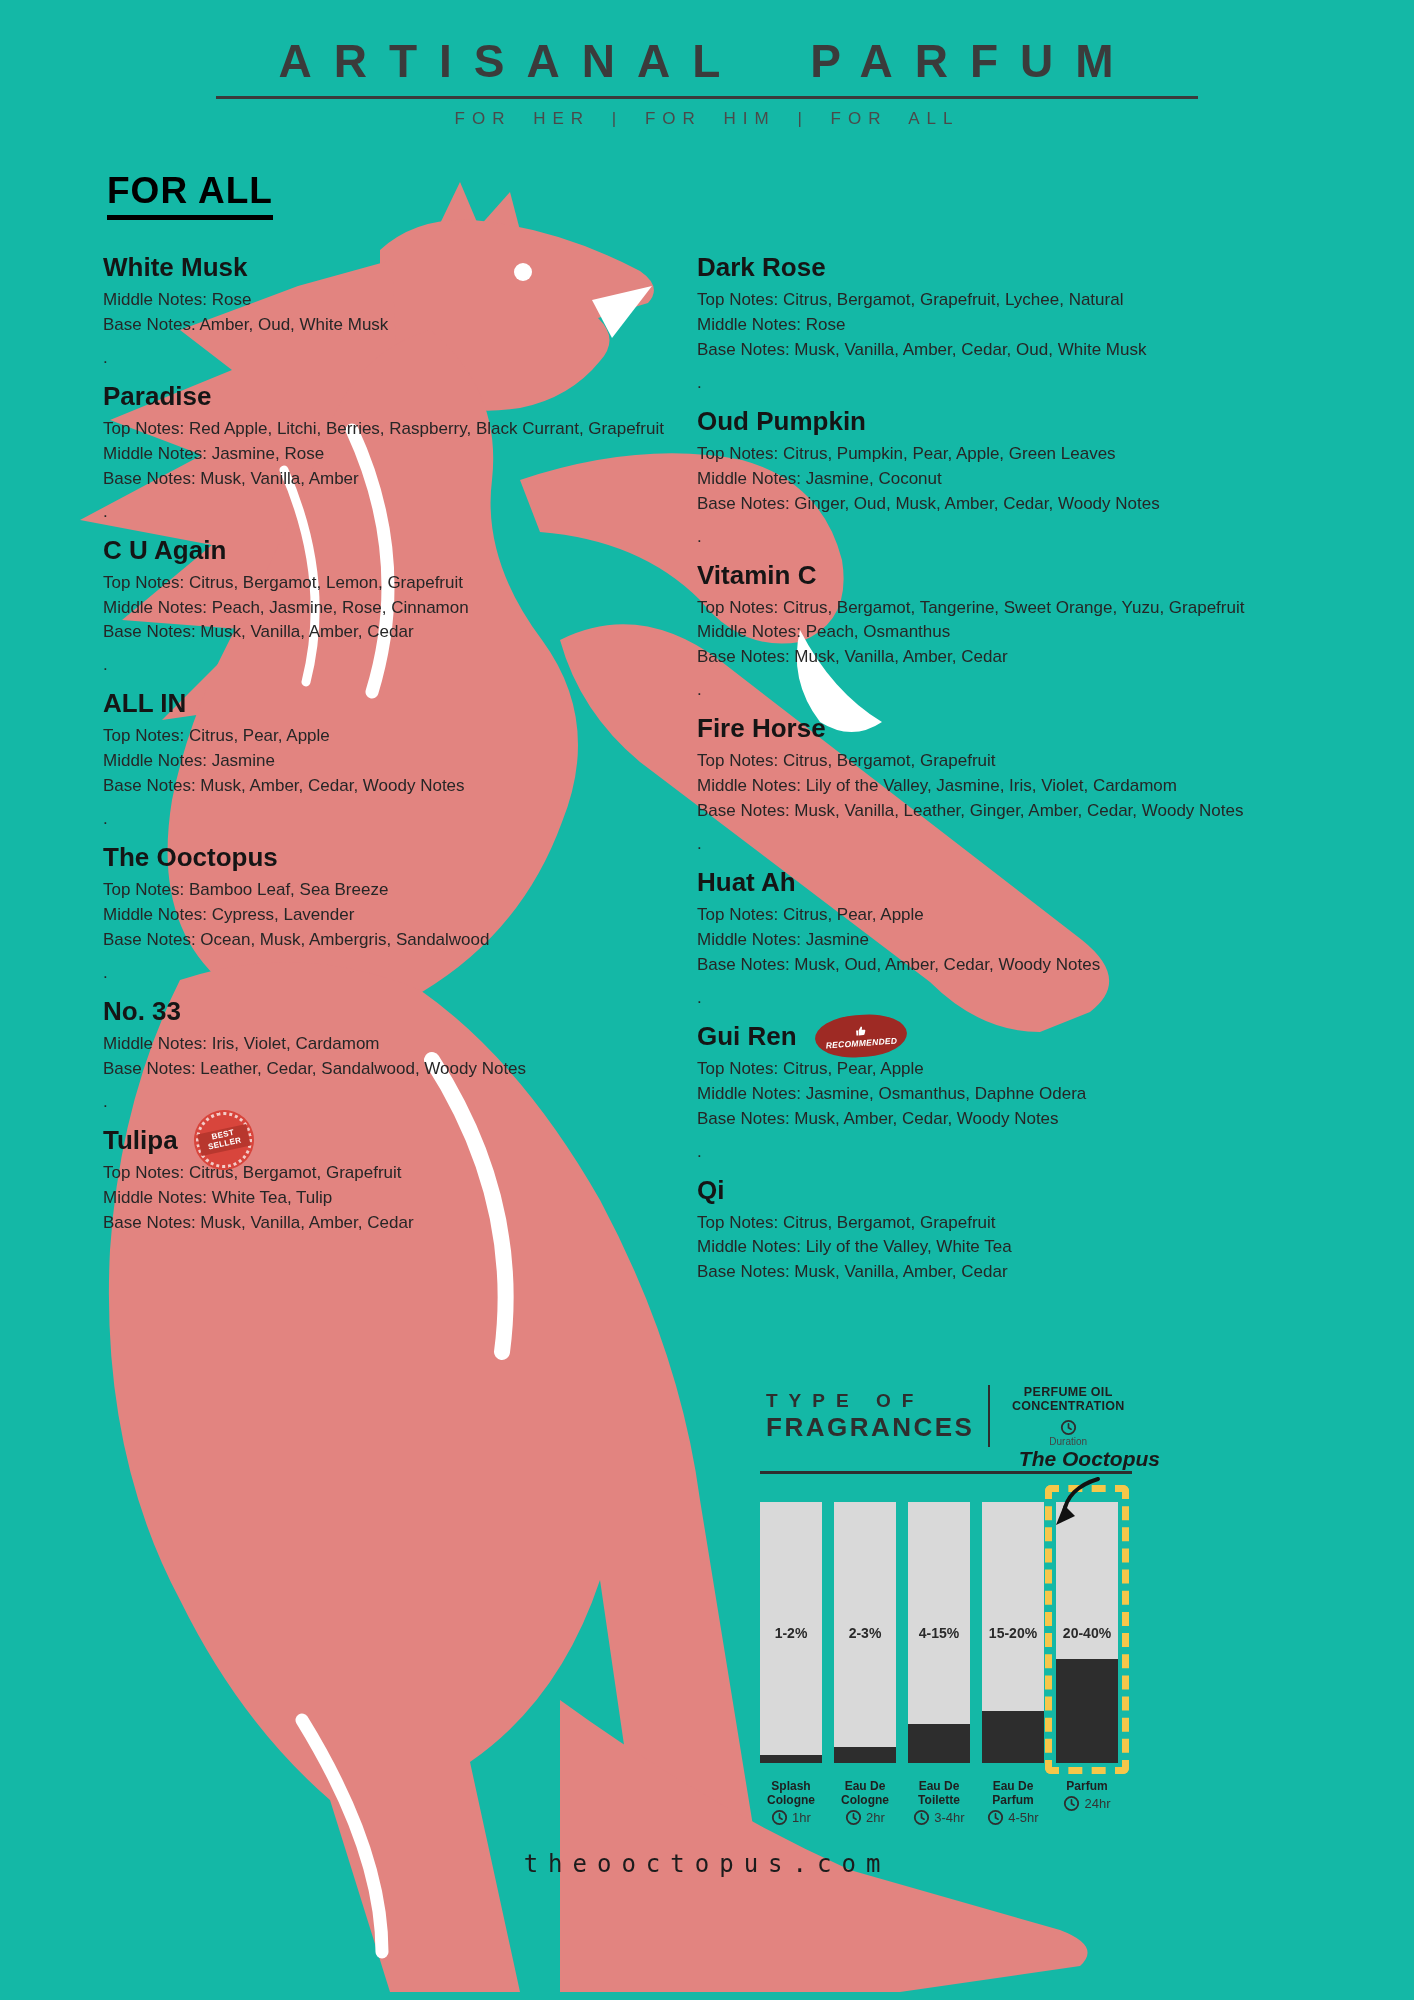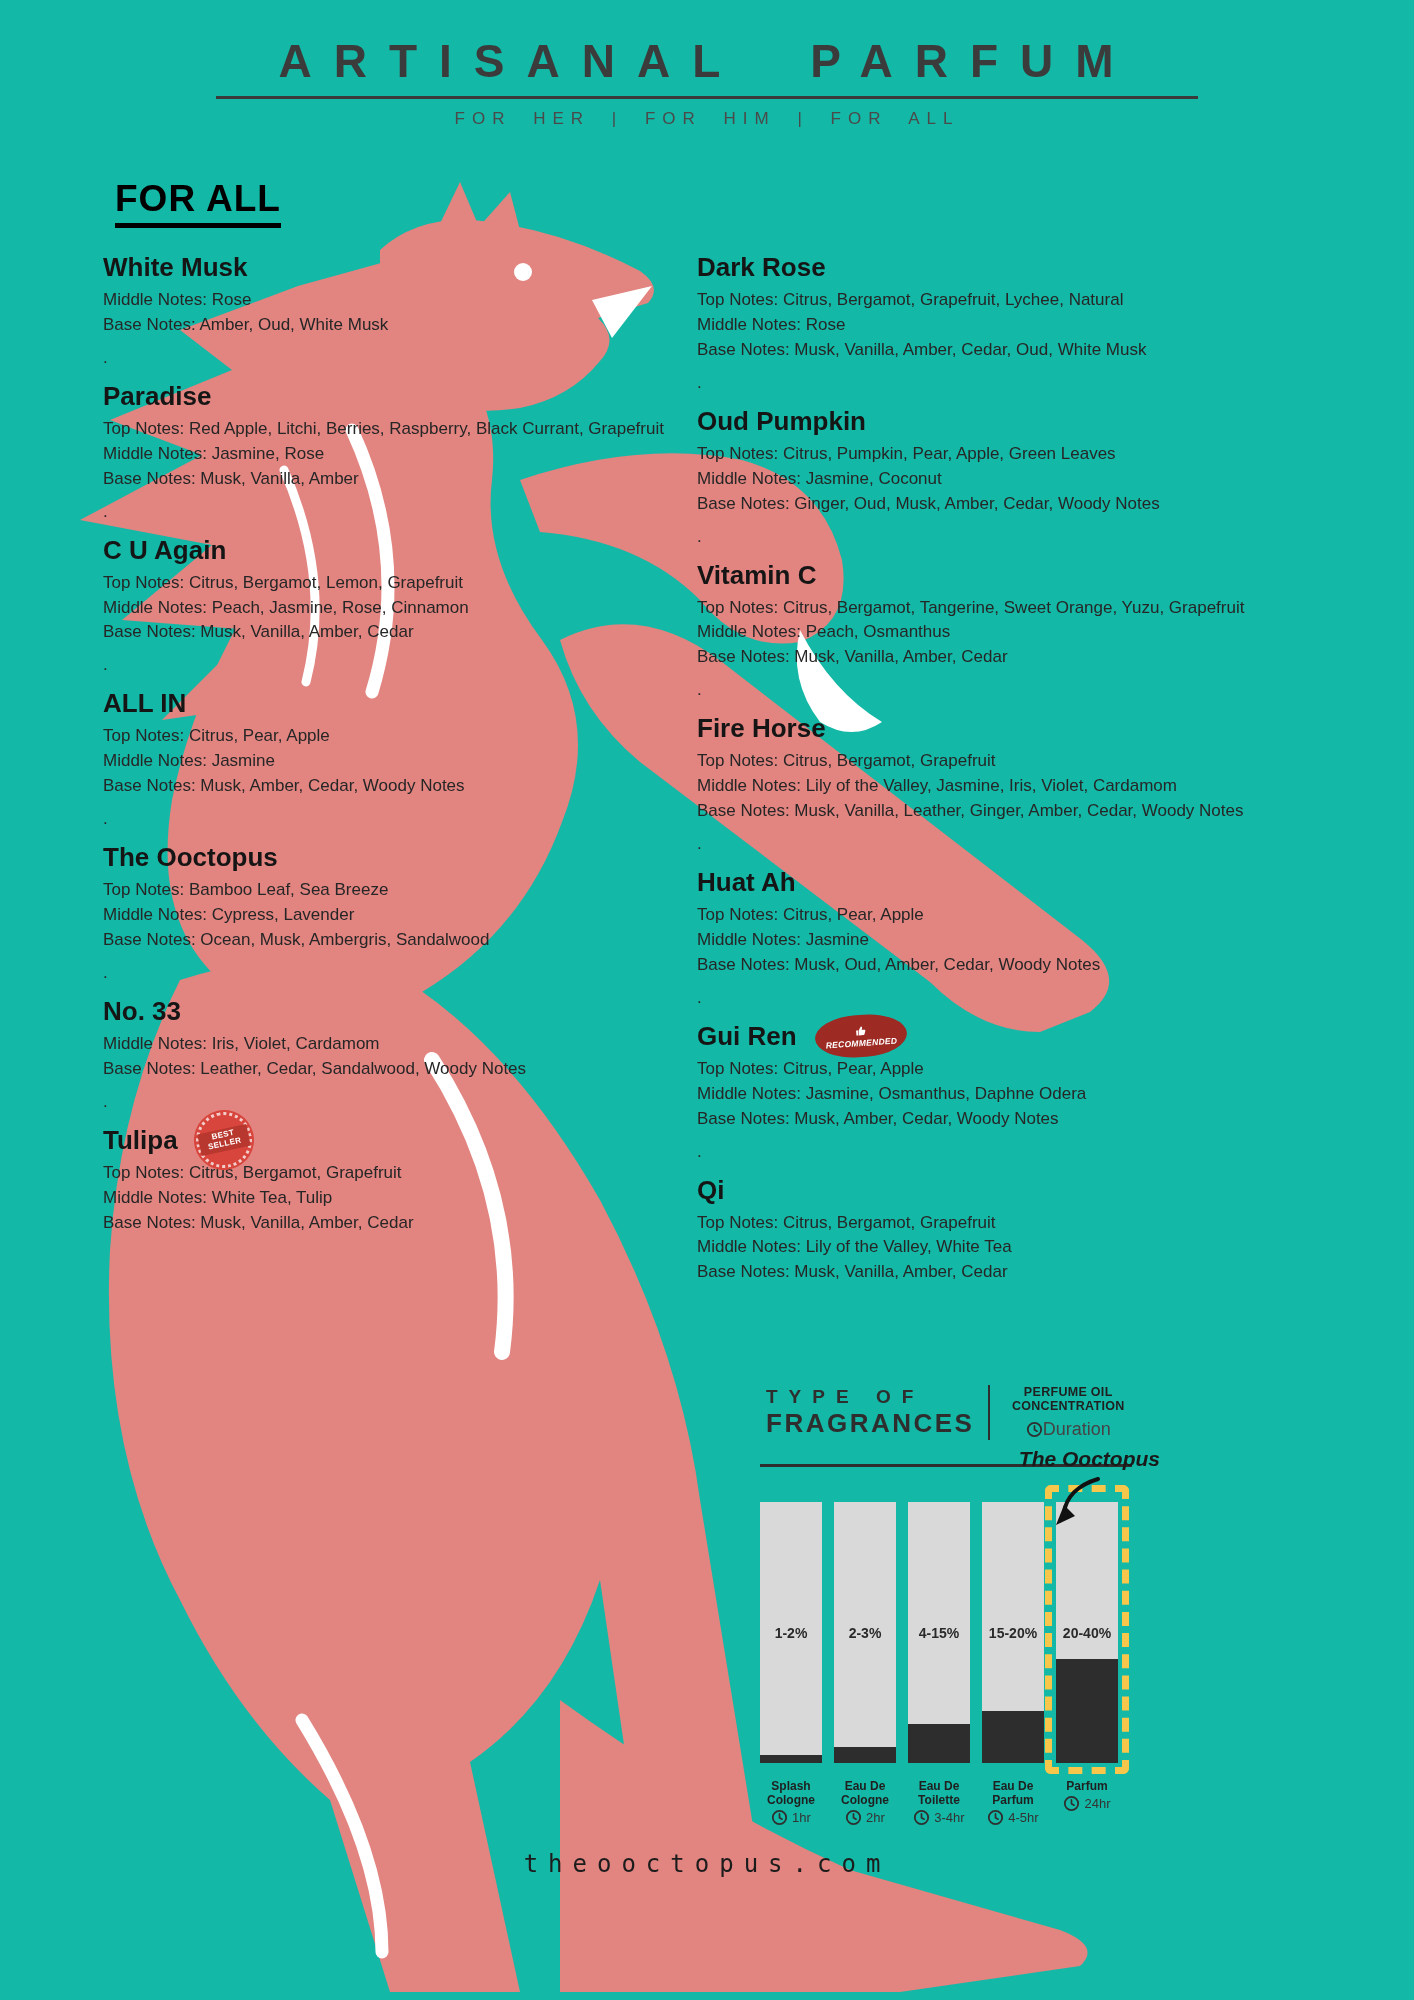--- a/index.html
+++ b/index.html
@@ -10,21 +10,21 @@
   
   .horse-svg{position:absolute;left:0;top:0;width:1414px;height:2000px;}
 
   
   .header{position:absolute;top:34px;left:0;right:0;text-align:center;}
   .brand-title{margin:0;font-size:46px;font-weight:bold;color:#3b3b3b;letter-spacing:22px;word-spacing:34px;}
   .header-rule{width:982px;height:3px;background:#3b3b3b;margin:8px auto 10px;}
   .header-subtitle{font-size:17px;color:#4a4a4a;letter-spacing:7px;word-spacing:10px;}
 
   
-  .section-title{position:absolute;left:103px;top:166px;margin:12px;font-size:37px;font-weight:bold;color:#000;
+  .section-title{position:absolute;left:103px;top:166px;margin:4px;font-size:37px;font-weight:bold;color:#000;
     border-bottom:5px solid #000;padding-bottom:3px;letter-spacing:1px;}
 
   
   .col{position:absolute;top:250px;width:612px;}
   .col-left{left:103px;}
   .col-right{left:697px;}
   .f-name-row{display:flex;align-items:center;gap:18px;margin:2px 0 5px;}
   .f-name{font-size:26px;font-weight:bold;color:#151515;}
   .f-line{font-size:17px;color:#262626;line-height:1.47;}
   .f-sep{font-size:17px;color:#262626;line-height:1.4;margin:8px 0 11px;}
@@ -44,21 +44,21 @@
 
   
   .chart{position:absolute;left:760px;top:1385px;width:392px;height:540px;}
   .chart-header{display:flex;align-items:center;gap:14px;width:372px;border-bottom:3px solid #2e2e2e;padding-bottom:24px;}
   .chart-title{padding-left:6px;}
   .chart-title .t1{font-size:19px;font-weight:bold;color:#2e2e2e;letter-spacing:11px;}
   .chart-title .t2{font-size:26px;font-weight:bold;color:#2e2e2e;letter-spacing:2.5px;}
   .vdiv{width:2px;align-self:stretch;background:#2e2e2e;}
   .chart-sub{flex:1;text-align:center;}
   .chart-sub .s1{font-size:12.5px;font-weight:bold;color:#1f1f1f;letter-spacing:.3px;}
-  .chart-sub .s2{margin-top:6px;display:flex;align-items:center;justify-content:center;font-size:18px;color:#444;}
+  .chart-sub .s2{margin-top:6px;display:flex;align-items:center;justify-content:center;font-size:10px;color:#444;flex-direction:column;}
 
   .chart-ann-text{position:absolute;top:62px;right:-8px;font-size:21px;font-weight:bold;font-style:italic;color:#1a1a1a;}
   .chart-ann-arrow{position:absolute;top:90px;right:46px;width:64px;height:52px;z-index:3;}
 
   .bars{position:absolute;left:0;top:117px;display:flex;gap:12px;}
   .bar-col{width:62px;display:flex;flex-direction:column;align-items:center;}
   .bar{position:relative;width:62px;height:261px;background:#d9d9d9;}
   .bar .pct{position:absolute;top:47%;left:-6px;right:-6px;text-align:center;font-size:14px;font-weight:bold;color:#2a2a2a;z-index:2;}
   .bar .fill{position:absolute;left:0;right:0;bottom:0;background:#2d2d2d;}
   .bar-col.hl .bar::after{content:"";position:absolute;top:-17px;left:-11px;right:-11px;bottom:-11px;

